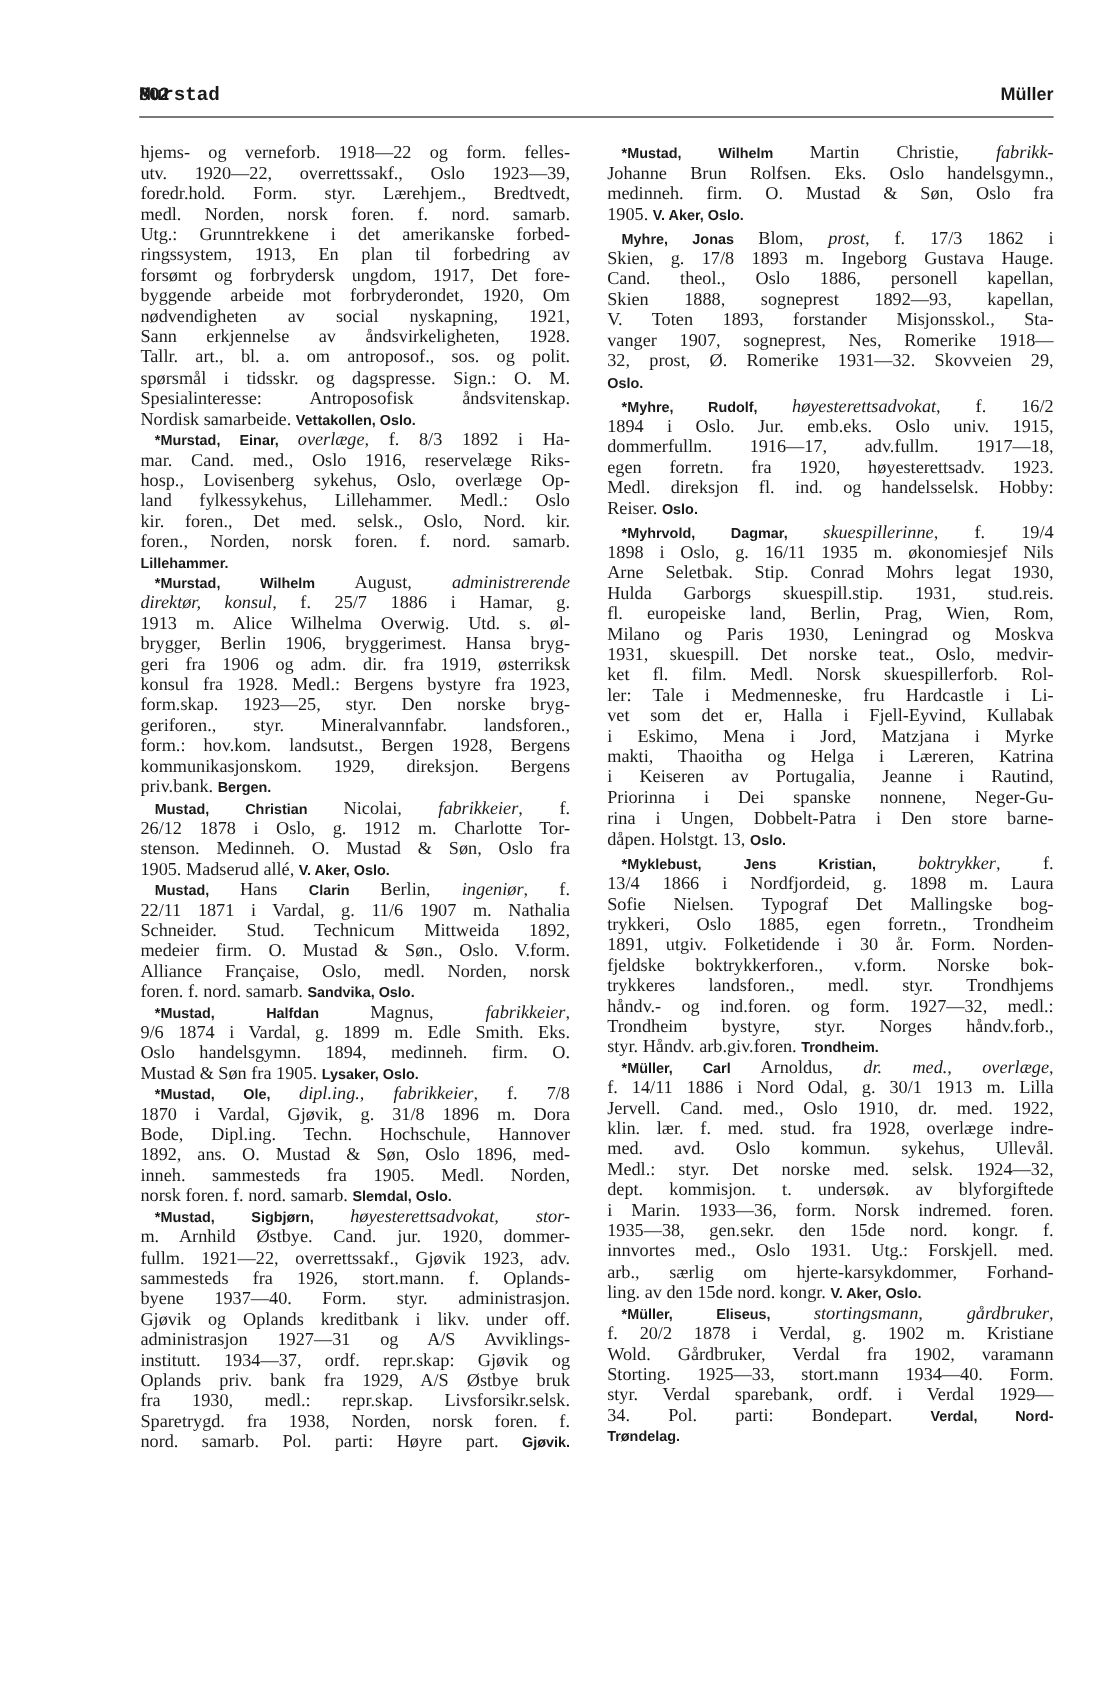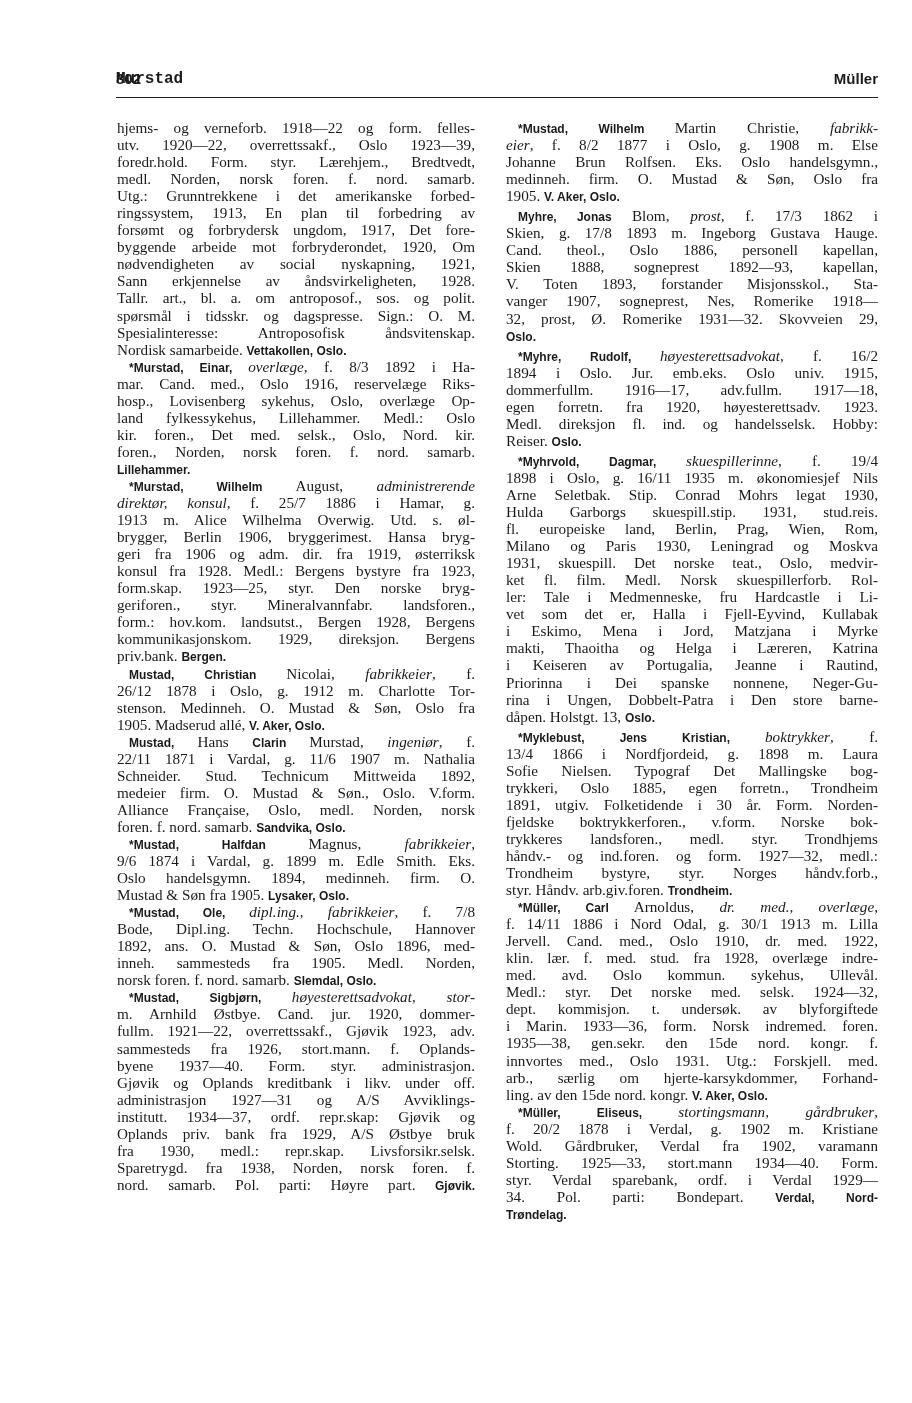--- a/index.html
+++ b/index.html
@@ -61,51 +61,51 @@
       <div class="line"><span>konsul fra 1928. Medl.: Bergens bystyre fra 1923,</span></div>
       <div class="line"><span>form.skap. 1923—25, styr. Den norske bryg-</span></div>
       <div class="line"><span>geriforen., styr. Mineralvannfabr. landsforen.,</span></div>
       <div class="line"><span>form.: hov.kom. landsutst., Bergen 1928, Bergens</span></div>
       <div class="line"><span>kommunikasjonskom. 1929, direksjon. Bergens</span></div>
       <div class="line last"><span>priv.bank. </span><span class="b">Bergen.</span></div>
       <div class="line indent"><span class="b">Mustad, Christian </span><span>Nicolai, </span><span class="i">fabrikkeier</span><span>, f.</span></div>
       <div class="line"><span>26/12 1878 i Oslo, g. 1912 m. Charlotte Tor-</span></div>
       <div class="line"><span>stenson. Medinneh. O. Mustad &amp; Søn, Oslo fra</span></div>
       <div class="line last"><span>1905. Madserud allé, </span><span class="b">V. Aker, Oslo.</span></div>
-      <div class="line indent"><span class="b">Mustad, </span><span>Hans </span><span class="b">Clarin </span><span>Murstad, </span><span class="i">ingeniør</span><span>, f.</span></div>
+      <div class="line indent"><span class="b">Mustad, </span><span>Hans </span><span class="b">Clarin </span><span>Berlin, </span><span class="i">ingeniør</span><span>, f.</span></div>
       <div class="line"><span>22/11 1871 i Vardal, g. 11/6 1907 m. Nathalia</span></div>
       <div class="line"><span>Schneider. Stud. Technicum Mittweida 1892,</span></div>
       <div class="line"><span>medeier firm. O. Mustad &amp; Søn., Oslo. V.form.</span></div>
       <div class="line"><span>Alliance Française, Oslo, medl. Norden, norsk</span></div>
       <div class="line last"><span>foren. f. nord. samarb. </span><span class="b">Sandvika, Oslo.</span></div>
       <div class="line indent"><span class="b">*Mustad, Halfdan </span><span>Magnus, </span><span class="i">fabrikkeier</span><span>,</span></div>
       <div class="line"><span>9/6 1874 i Vardal, g. 1899 m. Edle Smith. Eks.</span></div>
       <div class="line"><span>Oslo handelsgymn. 1894, medinneh. firm. O.</span></div>
       <div class="line last"><span>Mustad &amp; Søn fra 1905. </span><span class="b">Lysaker, Oslo.</span></div>
       <div class="line indent"><span class="b">*Mustad, Ole, </span><span class="i">dipl.ing., fabrikkeier</span><span>, f. 7/8</span></div>
+      <div class="line"><span>1870 i Vardal, Gjøvik, g. 31/8 1896 m. Dora</span></div>
       <div class="line"><span>Bode, Dipl.ing. Techn. Hochschule, Hannover</span></div>
       <div class="line"><span>1892, ans. O. Mustad &amp; Søn, Oslo 1896, med-</span></div>
       <div class="line"><span>inneh. sammesteds fra 1905. Medl. Norden,</span></div>
       <div class="line last"><span>norsk foren. f. nord. samarb. </span><span class="b">Slemdal, Oslo.</span></div>
       <div class="line indent"><span class="b">*Mustad, Sigbjørn, </span><span class="i">høyesterettsadvokat, stor-</span></div>
       <div class="line"><span>m. Arnhild Østbye. Cand. jur. 1920, dommer-</span></div>
       <div class="line"><span>fullm. 1921—22, overrettssakf., Gjøvik 1923, adv.</span></div>
       <div class="line"><span>sammesteds fra 1926, stort.mann. f. Oplands-</span></div>
       <div class="line"><span>byene 1937—40. Form. styr. administrasjon.</span></div>
       <div class="line"><span>Gjøvik og Oplands kreditbank i likv. under off.</span></div>
       <div class="line"><span>administrasjon 1927—31 og A/S Avviklings-</span></div>
       <div class="line"><span>institutt. 1934—37, ordf. repr.skap: Gjøvik og</span></div>
       <div class="line"><span>Oplands priv. bank fra 1929, A/S Østbye bruk</span></div>
       <div class="line"><span>fra 1930, medl.: repr.skap. Livsforsikr.selsk.</span></div>
       <div class="line"><span>Sparetrygd. fra 1938, Norden, norsk foren. f.</span></div>
       <div class="line"><span>nord. samarb. Pol. parti: Høyre part. </span><span class="b">Gjøvik.</span></div>
     </div>
   <div class="col right" id="col1">
       <div class="line indent"><span class="b">*Mustad, Wilhelm </span><span>Martin Christie, </span><span class="i">fabrikk-</span></div>
-      <div class="line"><span class="i">eier</span><span>, f. 8/2 1877 i Oslo, g. 1908 m. Else</span></div>
       <div class="line"><span>Johanne Brun Rolfsen. Eks. Oslo handelsgymn.,</span></div>
       <div class="line"><span>medinneh. firm. O. Mustad &amp; Søn, Oslo fra</span></div>
       <div class="line last"><span>1905. </span><span class="b">V. Aker, Oslo.</span></div>
       <div class="gap"></div>
       <div class="line indent"><span class="b">Myhre, Jonas </span><span>Blom, </span><span class="i">prost</span><span>, f. 17/3 1862 i</span></div>
       <div class="line"><span>Skien, g. 17/8 1893 m. Ingeborg Gustava Hauge.</span></div>
       <div class="line"><span>Cand. theol., Oslo 1886, personell kapellan,</span></div>
       <div class="line"><span>Skien 1888, sogneprest 1892—93, kapellan,</span></div>
       <div class="line"><span>V. Toten 1893, forstander Misjonsskol., Sta-</span></div>
       <div class="line"><span>vanger 1907, sogneprest, Nes, Romerike 1918—</span></div>

